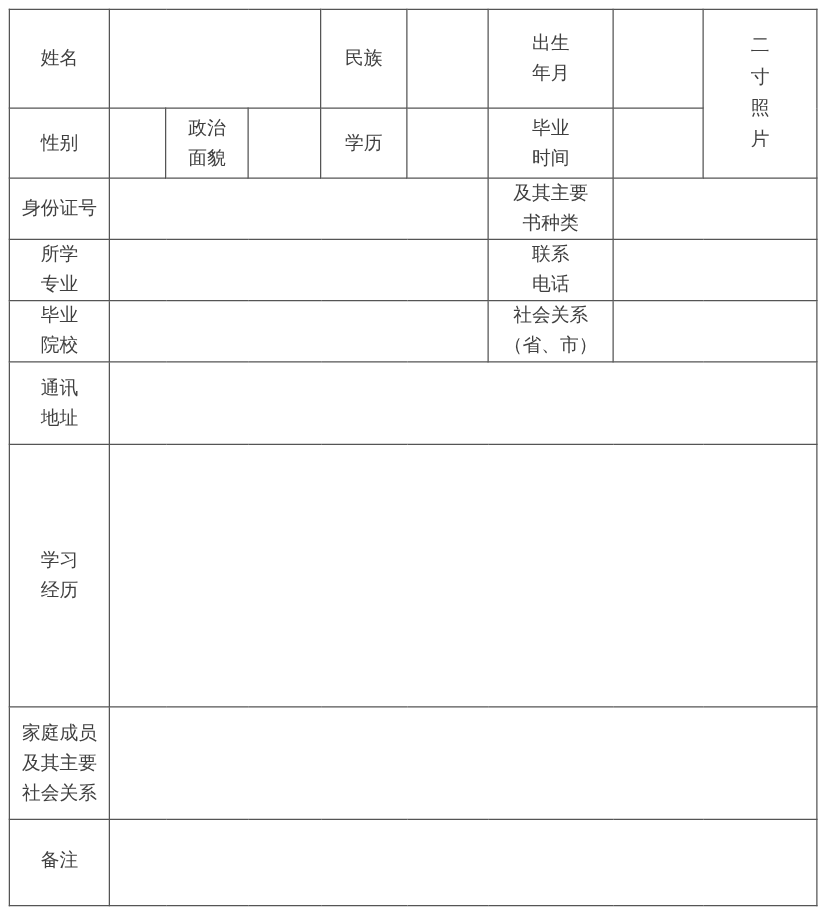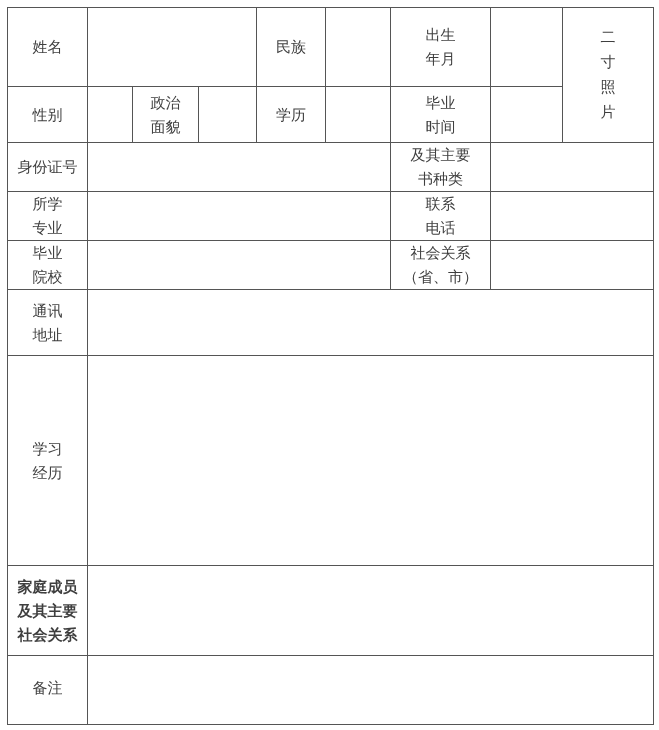--- a/index.html
+++ b/index.html
@@ -42,21 +42,21 @@
   td.photo-cell {
     line-height: 25px;
   }
   tr.r1 { height: 79px; }
   tr.r2 { height: 56px; font-family: Liberation Serif, serif; }
   tr.r3 { height: 48px; }
   tr.r4 { height: 48px; }
   tr.r5 { height: 49px; }
   tr.r6 { height: 66px; }
   tr.r7 { height: 210px; }
-  tr.r8 { height: 90px; font-weight: bold; }
+  tr.r8 { height: 90px; }
   tr.r9 { height: 69px; font-family: Liberation Mono, monospace; }
 </style>
 </head>
 <body>
 
 <div class="page">
   <table class="form-table">
     <colgroup>
       <col style="width:80px">
         <col style="width:45px">

